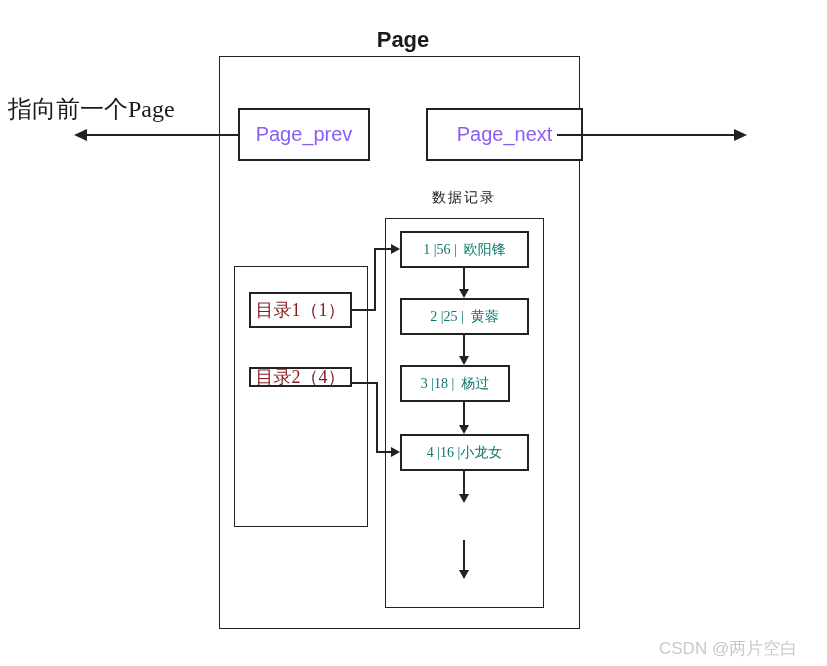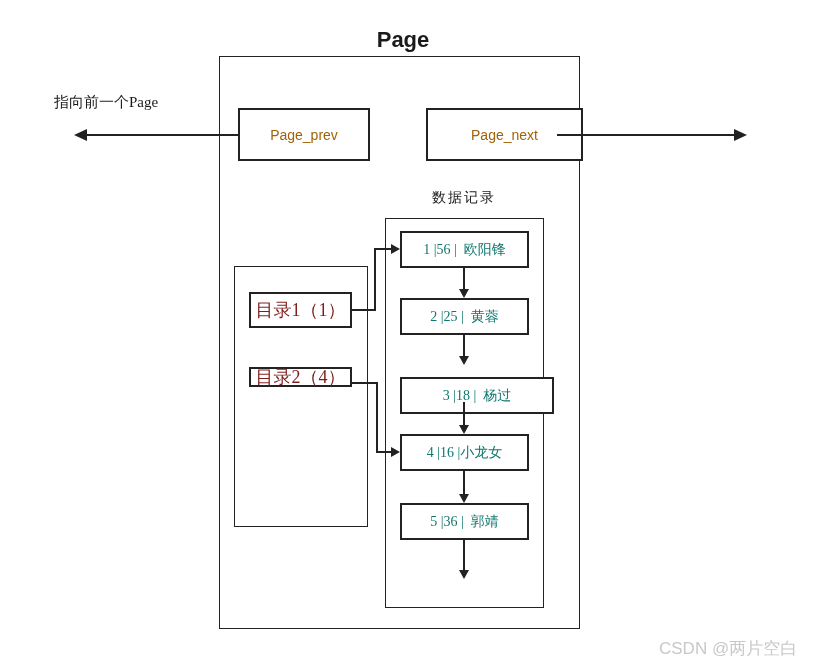--- a/index.html
+++ b/index.html
@@ -23,22 +23,21 @@
     color: #1a1a1a;
     font-weight: 600;
     text-align: center;
     font-family: "Liberation Sans", sans-serif;
   }
   .cjk-label {
     font-family: "Liberation Serif", serif;
     color: #1a1a1a;
   }
   .annotation {
-    font-size: 15px;
-    text-align: center;
+    font-size: 24px;
     white-space: nowrap;
   }
   .records-heading {
     font-size: 14px;
     text-align: center;
     letter-spacing: 2px;
   }
 
   
   .container-box {
@@ -47,22 +46,22 @@
   }
   .node-box {
     border: 2px solid #222222;
     background: #ffffff;
     display: flex;
     align-items: center;
     justify-content: center;
     box-sizing: border-box;
   }
   .pointer-label {
-    font-size: 14px;
-    color: #a16207;
+    font-size: 20px;
+    color: #8b5cf6;
     font-family: "Liberation Sans", sans-serif;
   }
   .record-text {
     font-size: 14px;
     color: #0f766e;
     font-family: "Liberation Serif", serif;
     white-space: pre;
   }
   .dir-text {
     font-size: 18px;
@@ -135,28 +134,25 @@
   <div class="abs records-heading cjk-label" style="left:385px; top:189px; width:158px;">数据记录</div>
 
   <div class="abs container-box" style="left:385px; top:218px; width:157px; height:388px;"></div>
 
   <div class="abs node-box" style="left:400px; top:231px; width:129px; height:37px;">
     <span class="record-text">1 |56 |  欧阳锋</span>
   </div>
   <div class="abs node-box" style="left:400px; top:298px; width:129px; height:37px;">
     <span class="record-text">2 |25 |  黄蓉</span>
   </div>
-  <div class="abs node-box" style="left:400px; top:365px; width:154px; height:37px;margin-top:12px;">
+  <div class="abs node-box" style="left:400px; top:365px; width:110px; height:37px;">
     <span class="record-text">3 |18 |  杨过</span>
   </div>
   <div class="abs node-box" style="left:400px; top:434px; width:129px; height:37px;">
     <span class="record-text">4 |16 |小龙女</span>
-  </div>
-  <div class="abs node-box" style="left:400px; top:503px; width:129px; height:37px;">
-    <span class="record-text">5 |36 |  郭靖</span>
   </div>
 
   <div class="abs line-v" style="left:463px; top:268px; height:22px;"></div>
   <div class="abs ah-down" style="left:459px; top:289px;"></div>
 
   <div class="abs line-v" style="left:463px; top:335px; height:22px;"></div>
   <div class="abs ah-down" style="left:459px; top:356px;"></div>
 
   <div class="abs line-v" style="left:463px; top:402px; height:24px;"></div>
   <div class="abs ah-down" style="left:459px; top:425px;"></div>

